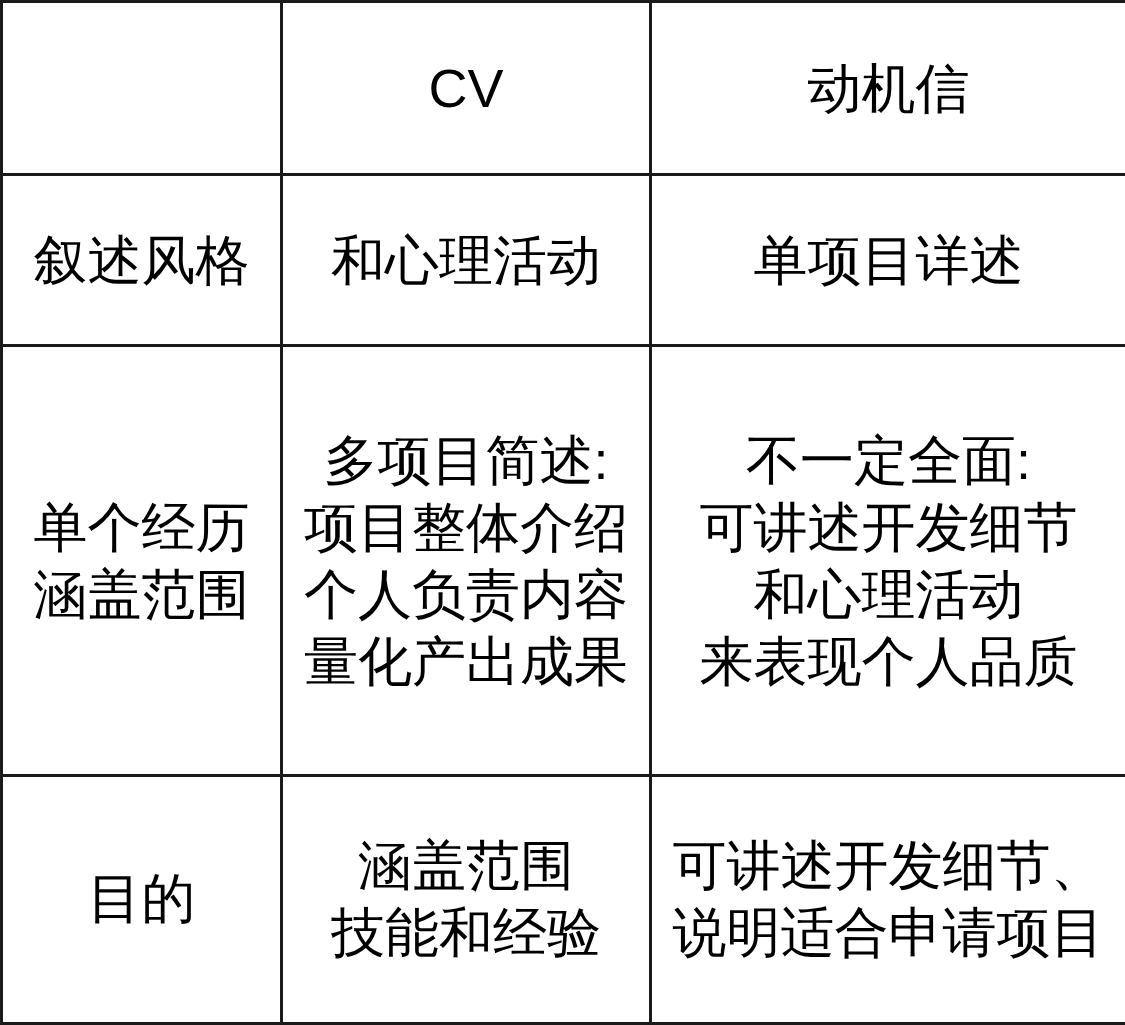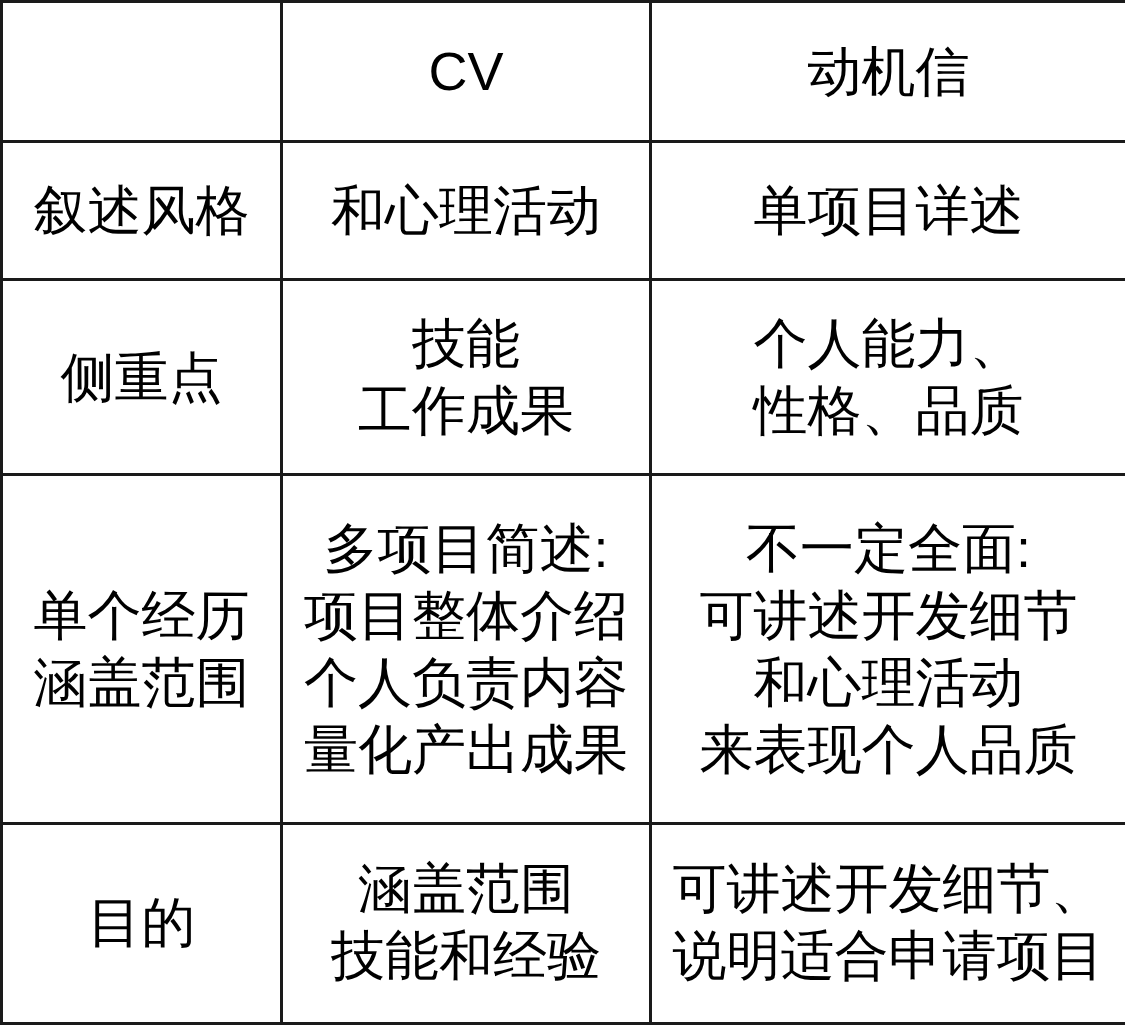--- a/index.html
+++ b/index.html
@@ -55,27 +55,20 @@
       <tr class="rh-header">
         <th></th>
         <th>CV</th>
         <th>动机信</th>
       </tr>
       <tr class="rh-2">
         <td>叙述风格</td>
         <td>和心理活动</td>
         <td>单项目详述</td>
       </tr>
-      <tr class="rh-4">
-        <td>侧重点</td>
-        <td>技能
-工作成果</td>
-        <td>个人能力、
-性格、品质</td>
-      </tr>
       <tr class="rh-5">
         <td>单个经历
 涵盖范围</td>
         <td>多项目简述:
 项目整体介绍
 个人负责内容
 量化产出成果</td>
         <td>不一定全面:
 可讲述开发细节
 和心理活动

